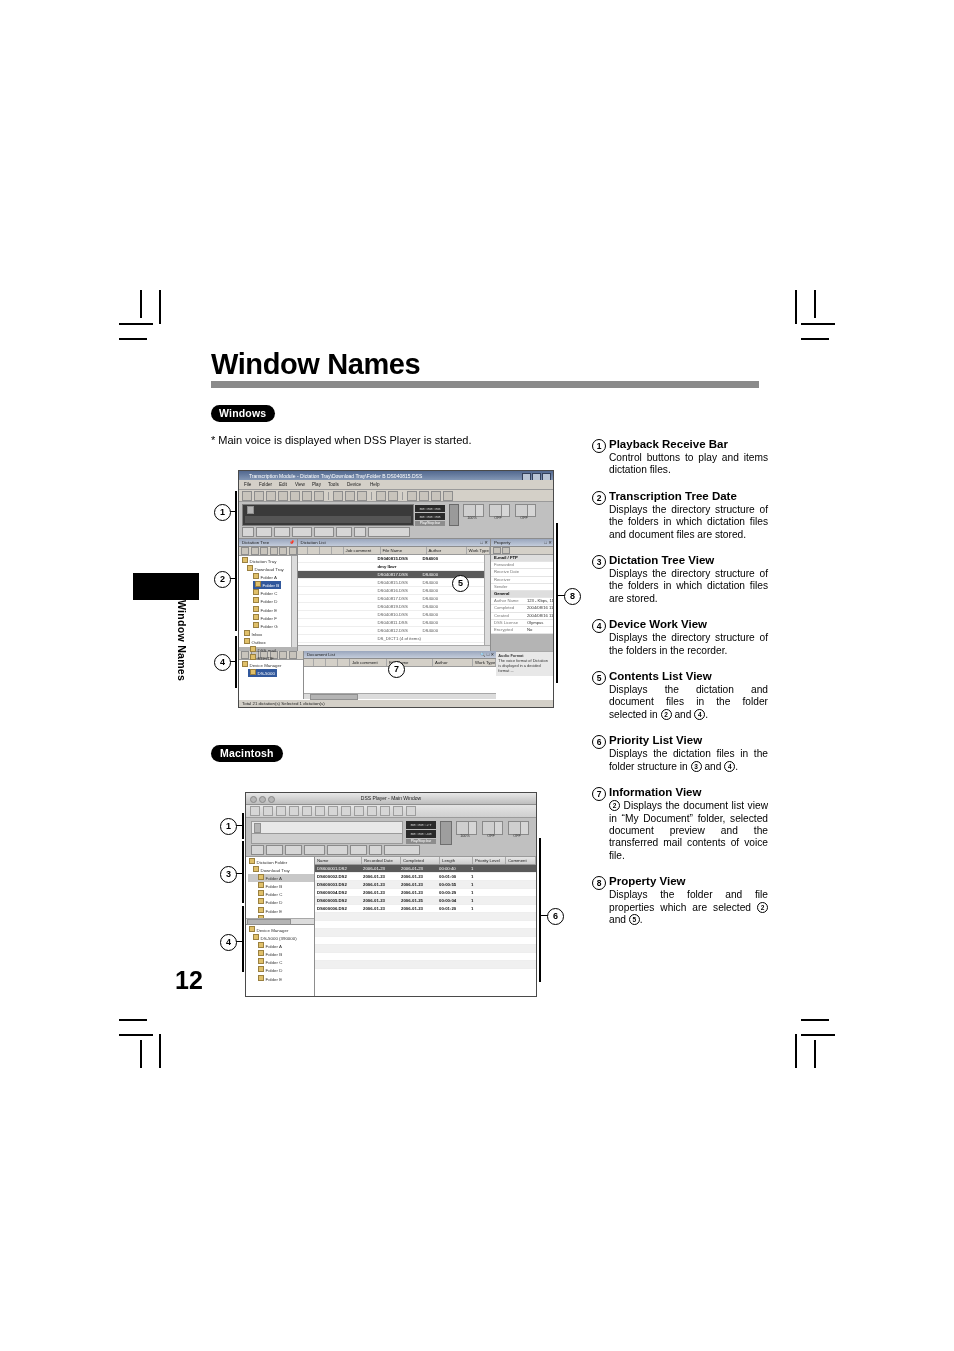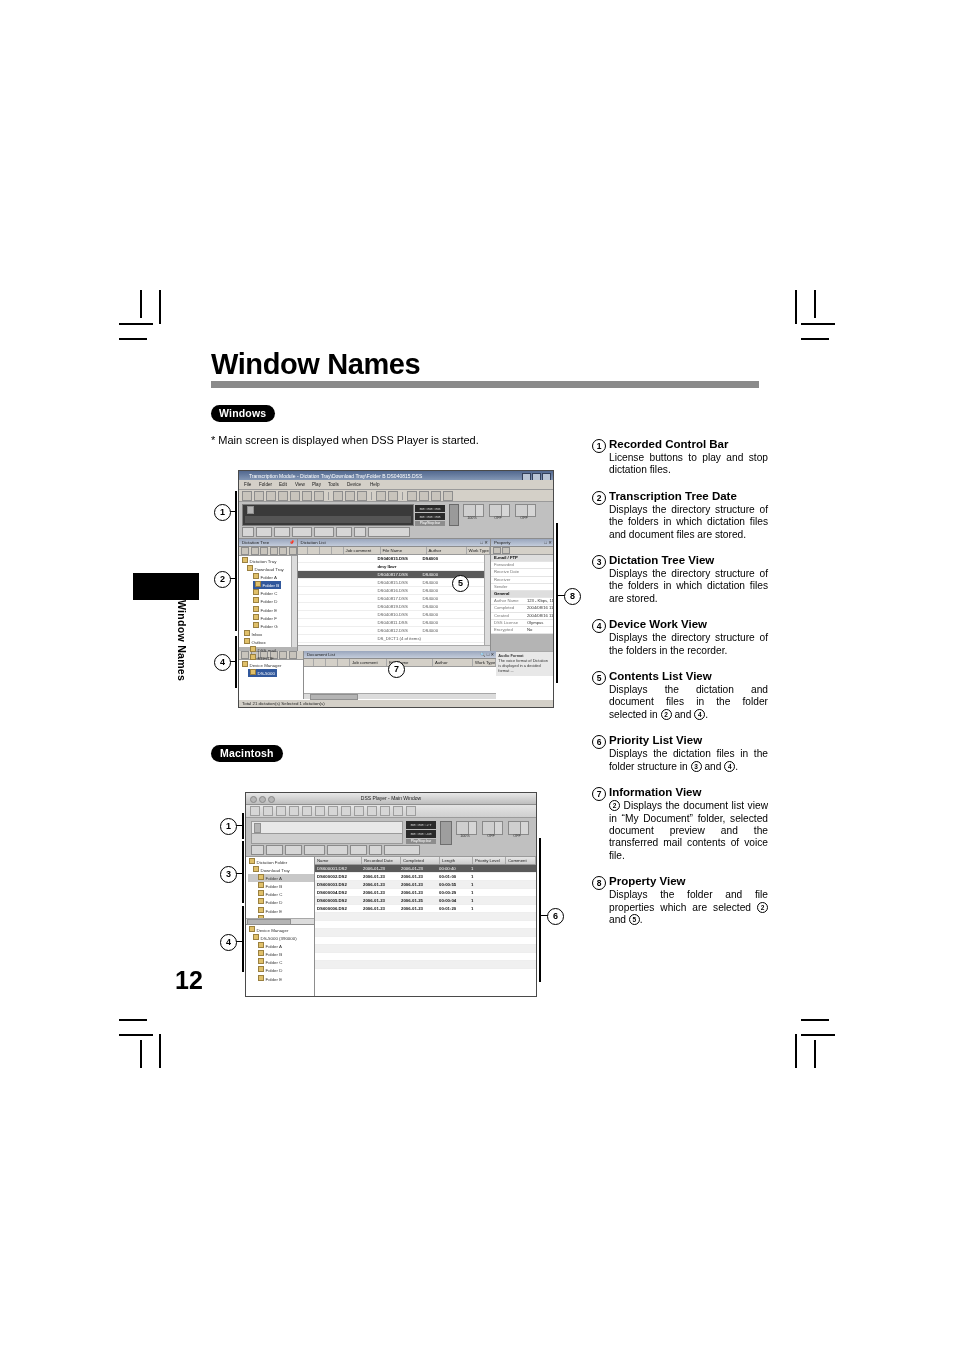--- a/index.html
+++ b/index.html
@@ -133,34 +133,34 @@
 
 <div class="crop" style="left:795px;top:1034px;width:1.5px;height:34px;"></div>
 <div class="crop" style="left:801px;top:1034px;width:34px;height:1.5px;"></div>
 <div class="crop" style="left:814px;top:1040px;width:1.5px;height:28px;"></div>
 <div class="crop" style="left:801px;top:1019px;width:28px;height:1.5px;"></div>
 
 <div id="page-title">Window Names</div>
 <div id="title-rule"></div>
 
 <div class="os-badge" style="left:211px;top:405px;padding-left:8px;">Windows</div>
-<div id="intro-note">* Main screen is displayed when DSS Player is started.</div>
+<div id="intro-note">* Main voice is displayed when DSS Player is started.</div>
 
 <div class="os-badge" style="left:211px;top:745px;">Macintosh</div>
 
 <div id="side-black"></div>
 <div id="side-tab">Window Names</div>
 <div id="page-num">12</div>
 
 <div id="desc-col">
 
   <div class="desc-item">
     <span class="desc-num">1</span>
-    <div class="desc-head">Recorded Control Bar</div>
-    <div class="desc-body">License buttons to play and stop dictation files.</div>
+    <div class="desc-head">Playback Receive Bar</div>
+    <div class="desc-body">Control buttons to play and items dictation files.</div>
   </div>
 
   <div class="desc-item">
     <span class="desc-num">2</span>
     <div class="desc-head">Transcription Tree Date</div>
     <div class="desc-body">Displays the directory structure of the folders in which dictation files and document files are stored.</div>
   </div>
 
   <div class="desc-item">
     <span class="desc-num">3</span>

